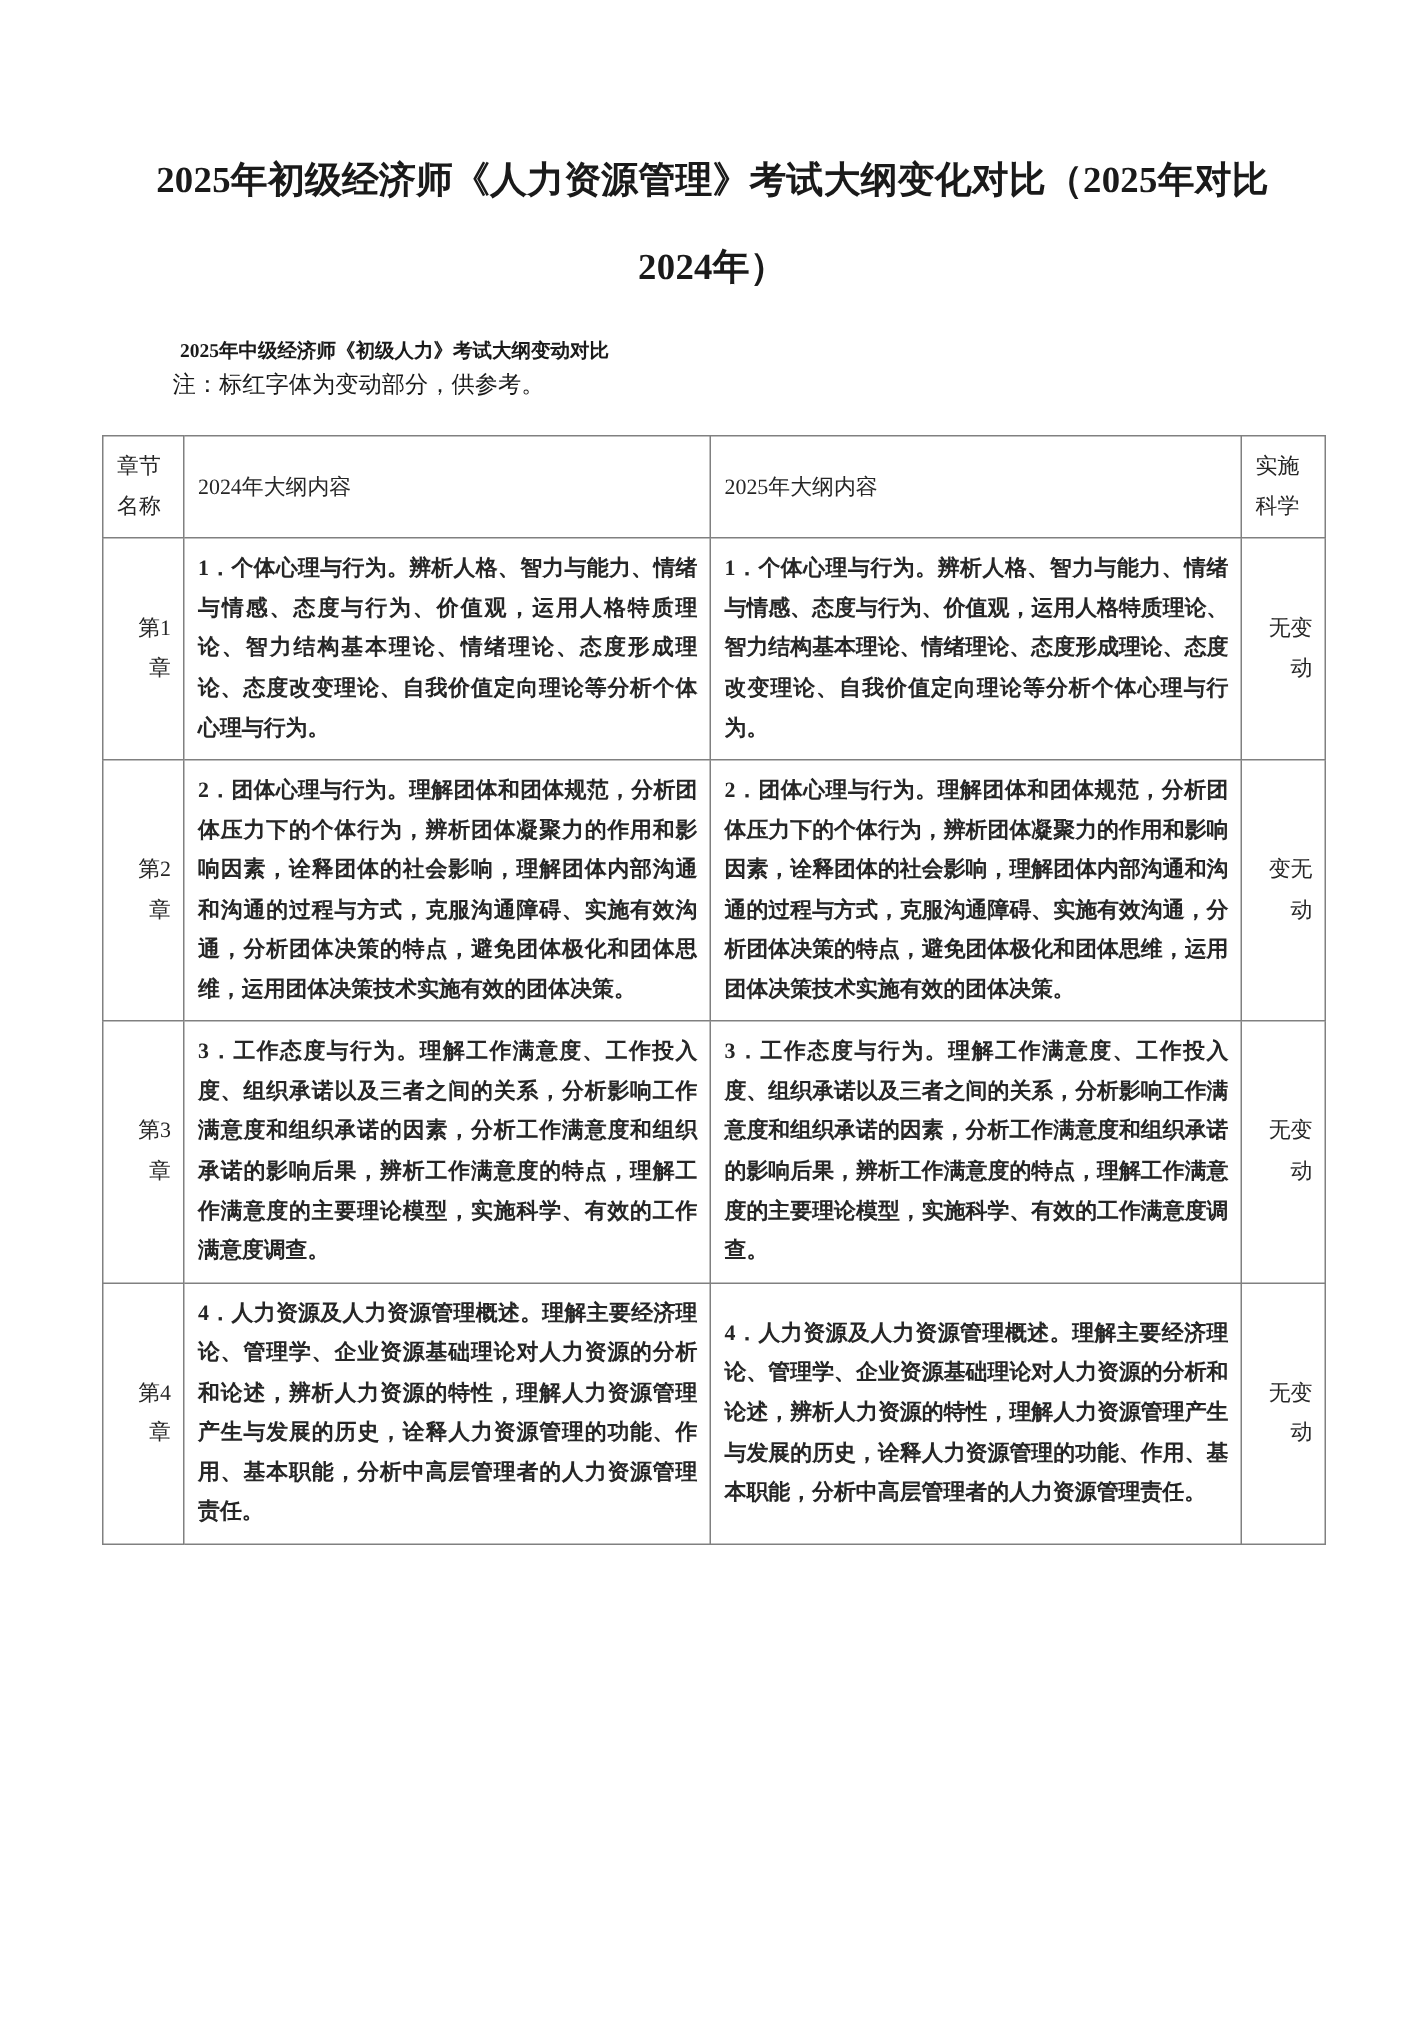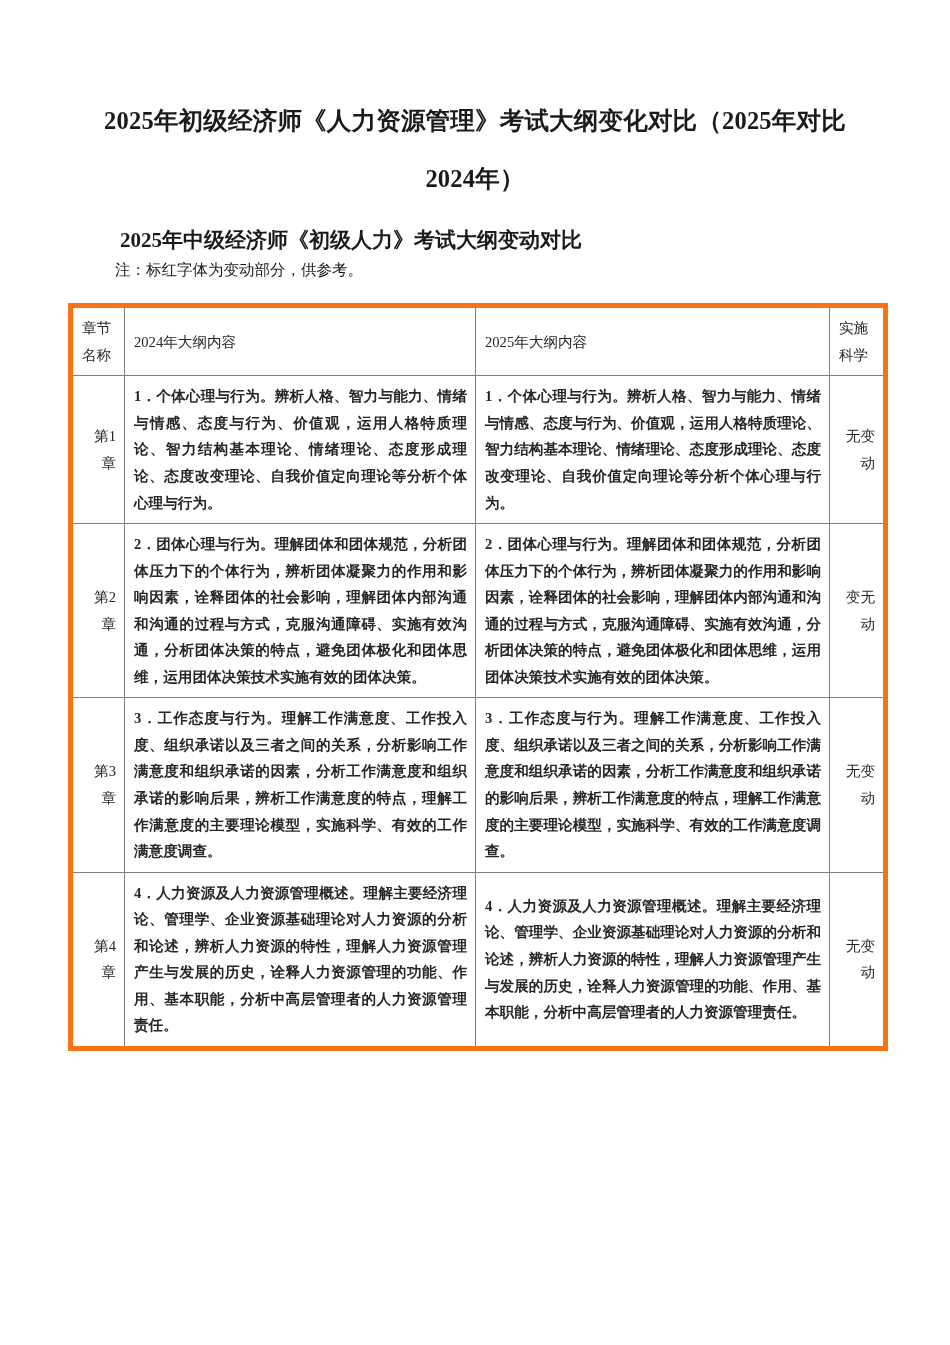--- a/index.html
+++ b/index.html
@@ -32,21 +32,21 @@
     text-align: center;
     letter-spacing: 0.2px;
     color: #1a1a1a;
   }
 
   
   .subtitle-block {
     padding: 16px 0 0 120px;
   }
   .subtitle {
-    font-size: 21px;
+    font-size: 13px;
     font-weight: 700;
     line-height: 1.62;
     color: #1a1a1a;
     margin: 0;
   }
   .note {
     font-size: 15.5px;
     font-weight: 400;
     line-height: 1.62;
     color: #1a1a1a;
@@ -56,21 +56,21 @@
   }
 
   
   .table-wrap {
     padding: 21px 0 0 68px;
   }
   table.cmp {
     border-collapse: collapse;
     table-layout: fixed;
     width: 815px;
-    border: 5px solid #f97316;
+    border: 1px solid #f97316;
   }
   table.cmp td {
     border: 1px solid #808080;
     vertical-align: middle;
     padding: 7px 8px 7px 9px;
     font-size: 14.6px;
     line-height: 1.82;
     color: #262626;
     word-break: break-all;
   }

